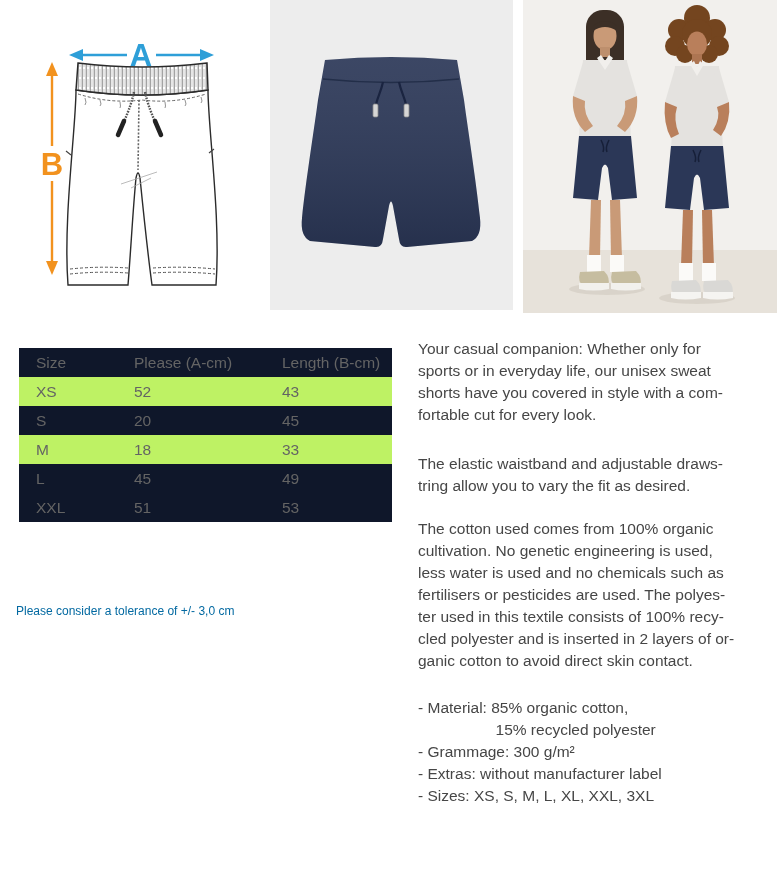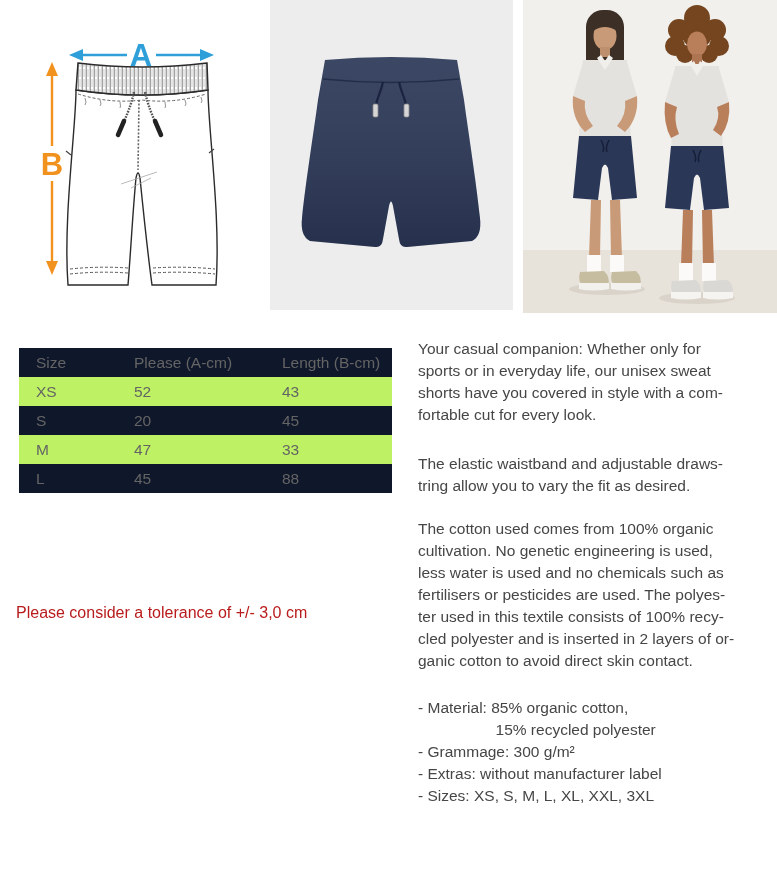--- a/index.html
+++ b/index.html
@@ -16,21 +16,21 @@
     border-collapse:collapse; table-layout:fixed;
     font-size:15.5px; color:#646464;
   }
   .size-table th { font-weight:400; text-align:left; }
   .size-table th, .size-table td { height:29px; padding:0 0 0 17px; overflow:hidden; }
   .r-light { background:#0f172a; }
   .r-dark  { background:#bef264;margin-left:27px; }
 
   .tolerance {
     position:absolute; left:16px; top:604px;
-    font-size:16px; color:#b91c1c;
+    font-size:12px; color:#0369a1;
   }
 
   .description {
     position:absolute; left:418px; top:338px; width:365px;
     font-size:15.5px; line-height:22px; color:#464646;
   }
   .description p { margin:0; white-space:pre-line; }
   .description p.gap-a { margin-bottom:27px; }
   .description p.gap-b { margin-bottom:21px; }
   .description p.gap-c { margin-bottom:25px; }
@@ -195,27 +195,32 @@
       <td>52</td>
       <td>43</td>
     </tr>
     <tr class="r-light">
       <td>S</td>
       <td>20</td>
       <td>45</td>
     </tr>
     <tr class="r-dark">
       <td>M</td>
-      <td>47</td>
+      <td>18</td>
       <td>33</td>
     </tr>
     <tr class="r-light">
       <td>L</td>
       <td>45</td>
-      <td>88</td>
+      <td>49</td>
+    </tr>
+    <tr class="r-light">
+      <td>XXL</td>
+      <td>51</td>
+      <td>53</td>
     </tr>
   </tbody>
     </table>
 
   <div class="tolerance">Please consider a tolerance of +/- 3,0 cm</div>
 
   <div class="description">
     <p class="gap-a">Your casual companion: Whether only for
 sports or in everyday life, our unisex sweat
 shorts have you covered in style with a com-

